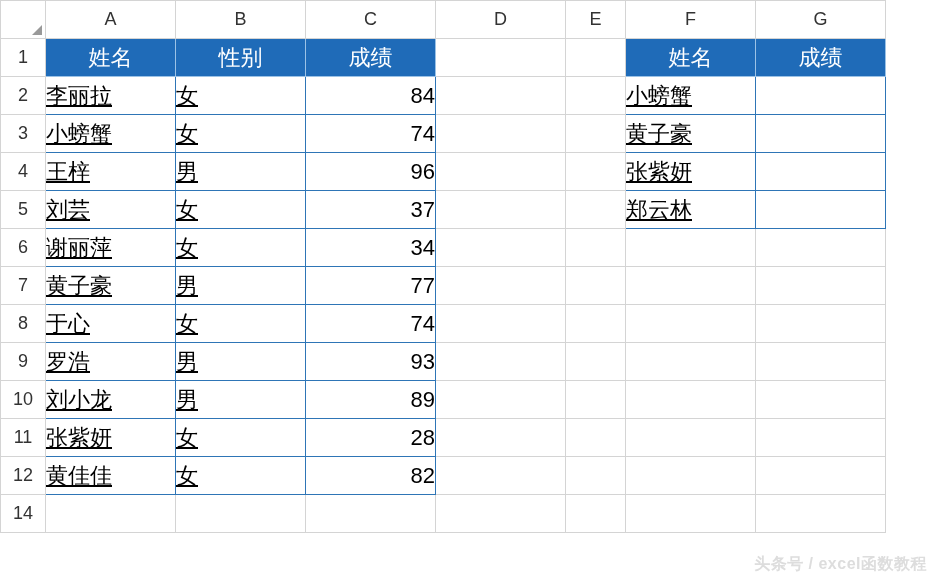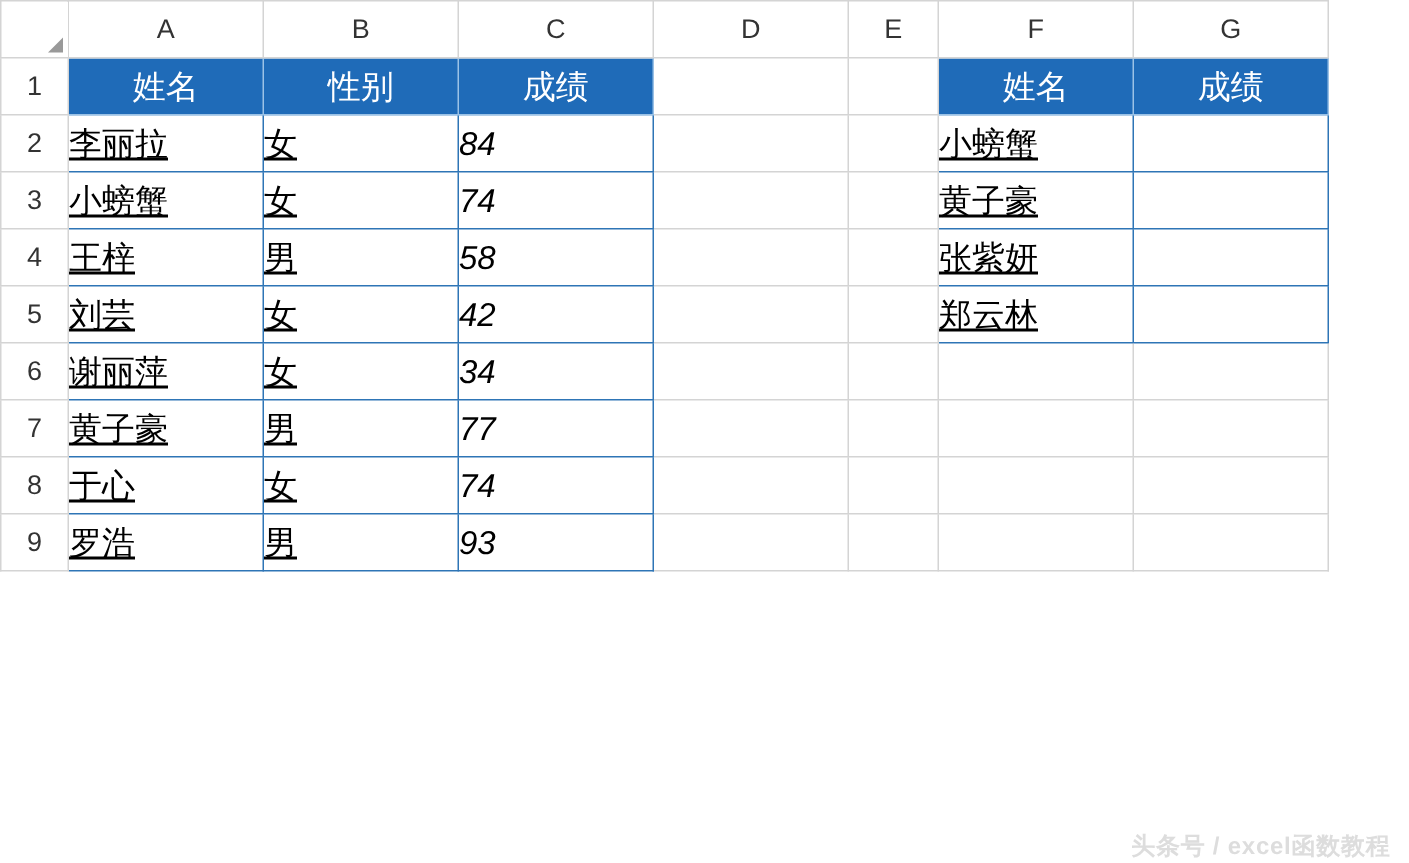--- a/index.html
+++ b/index.html
@@ -70,21 +70,21 @@
       font-size: 22px;
       border: 1px solid #9bc2e6 !important;
     }
     .data-cell {
       border: 1px solid #2e75b6 !important;
       padding: 0 6px;
       font-size: 22px;
       color: #000;
     }
     .tl { text-align: left; text-decoration: underline; }
-    .tr { text-align: left; font-style: italic; }
+    .tr { text-align: right; }
     .watermark {
       position: absolute;
       right: 12px;
       bottom: 0;
       font-size: 16px;
       color: #ddd;
       font-weight: bold;
       letter-spacing: 0.5px;
     }
   </style>
@@ -134,32 +134,32 @@
     <td></td>
     <td></td>
     <td class="data-cell tl">黄子豪</td>
     <td class="data-cell tl"></td>
   </tr>
 
   <tr>
     <td class="row-header">4</td>
     <td class="data-cell tl">王梓</td>
     <td class="data-cell tl">男</td>
-    <td class="data-cell tr">58</td>
+    <td class="data-cell tr">96</td>
     <td></td>
     <td></td>
     <td class="data-cell tl">张紫妍</td>
     <td class="data-cell tl"></td>
   </tr>
 
   <tr>
     <td class="row-header">5</td>
     <td class="data-cell tl">刘芸</td>
     <td class="data-cell tl">女</td>
-    <td class="data-cell tr">42</td>
+    <td class="data-cell tr">37</td>
     <td></td>
     <td></td>
     <td class="data-cell tl">郑云林</td>
     <td class="data-cell tl"></td>
   </tr>
 
   <tr>
     <td class="row-header">6</td>
     <td class="data-cell tl">谢丽萍</td>
     <td class="data-cell tl">女</td>
@@ -196,20 +196,60 @@
     <td class="row-header">9</td>
     <td class="data-cell tl">罗浩</td>
     <td class="data-cell tl">男</td>
     <td class="data-cell tr">93</td>
     <td></td>
     <td></td>
     <td></td>
     <td></td>
   </tr>
 
-
-
-
-
+  <tr>
+    <td class="row-header">10</td>
+    <td class="data-cell tl">刘小龙</td>
+    <td class="data-cell tl">男</td>
+    <td class="data-cell tr">89</td>
+    <td></td>
+    <td></td>
+    <td></td>
+    <td></td>
+  </tr>
+
+  <tr>
+    <td class="row-header">11</td>
+    <td class="data-cell tl">张紫妍</td>
+    <td class="data-cell tl">女</td>
+    <td class="data-cell tr">28</td>
+    <td></td>
+    <td></td>
+    <td></td>
+    <td></td>
+  </tr>
+
+  <tr>
+    <td class="row-header">12</td>
+    <td class="data-cell tl">黄佳佳</td>
+    <td class="data-cell tl">女</td>
+    <td class="data-cell tr">82</td>
+    <td></td>
+    <td></td>
+    <td></td>
+    <td></td>
+  </tr>
+
+
+  <tr>
+    <td class="row-header">14</td>
+    <td></td>
+    <td></td>
+    <td></td>
+    <td></td>
+    <td></td>
+    <td></td>
+    <td></td>
+  </tr>
 </tbody>
   </table>
 
 <div class="watermark">头条号 / excel函数教程</div>
 
 </body></html>

